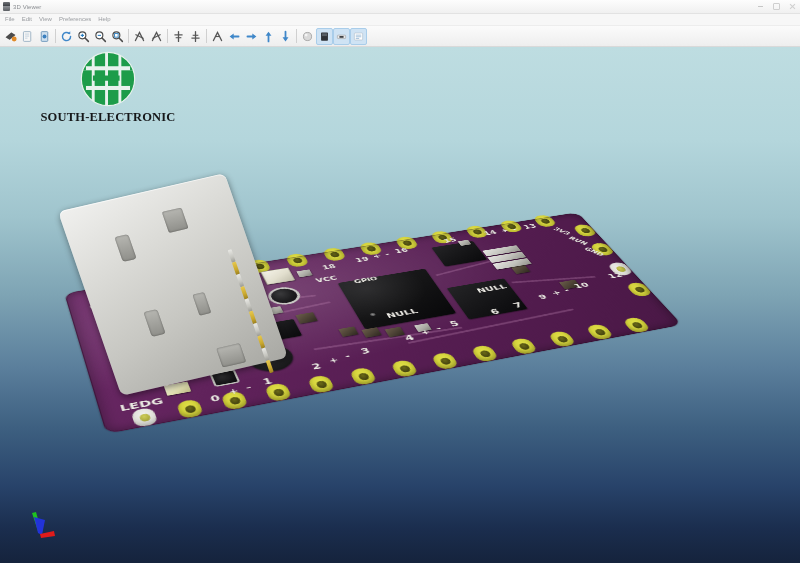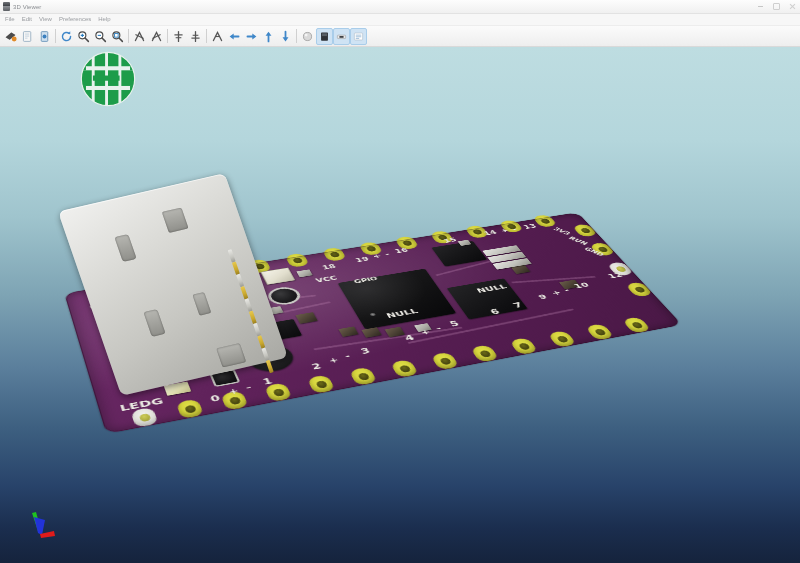--- a/index.html
+++ b/index.html
@@ -496,20 +496,21 @@
             <rect x="24" y="44" width="46" height="9" fill="#1d9c4a"></rect>
 
             <rect x="0" y="28" width="12" height="7" fill="#1d9c4a"></rect>
             <rect x="88" y="28" width="12" height="7" fill="#1d9c4a"></rect>
             <rect x="0" y="62" width="12" height="7" fill="#1d9c4a"></rect>
             <rect x="88" y="62" width="12" height="7" fill="#1d9c4a"></rect>
           </g>
           <circle cx="50" cy="50" r="46" fill="none" stroke="#e8f2ee" stroke-width="2"></circle>
         </svg>
       </div>
+      <div class="logo-text">SOUTH-ELECTRONIC</div>
     </div>
 
     <div class="scene">
       <div class="board-rot">
         <div class="board" id="board">
 
           <div class="pcb-face"></div>
 
           <div>
             <div class="trace" style="left:120px;top:70px;width:120px;height:3px;transform:rotate(6deg)"></div>

